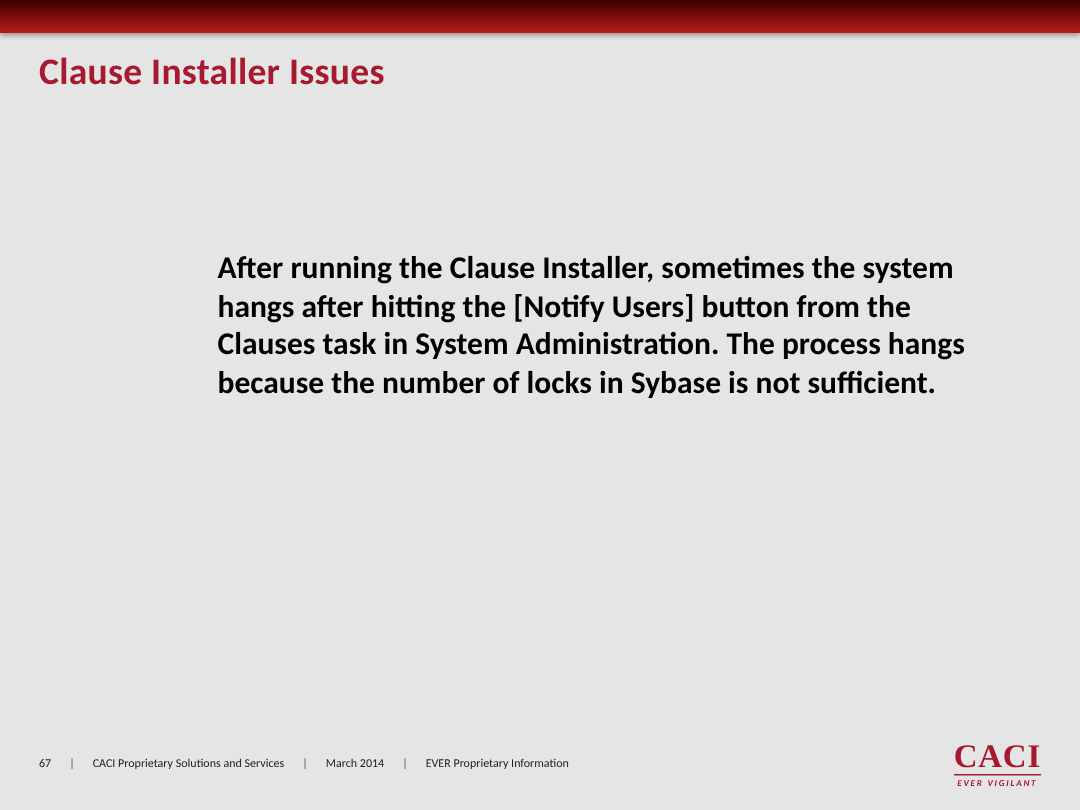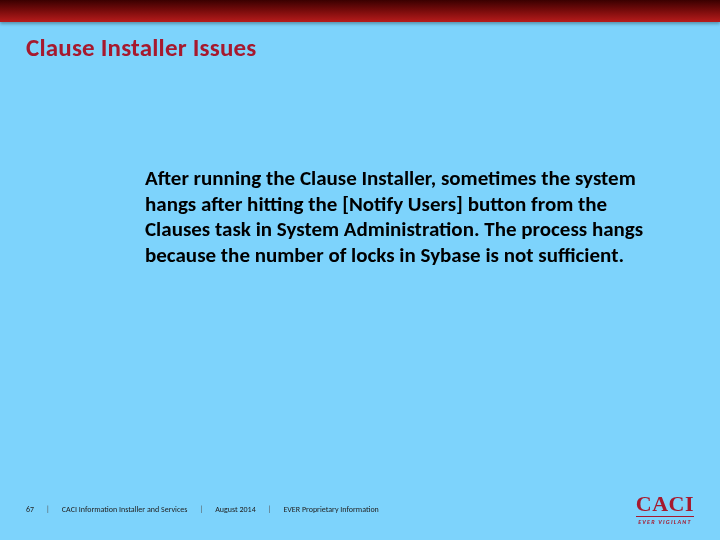--- a/index.html
+++ b/index.html
@@ -1,17 +1,17 @@
 <!DOCTYPE html>
 <html><head>
 <meta charset="utf-8">
 <style>
   * { margin: 0; padding: 0; box-sizing: border-box; }
   html, body { width: 720px; height: 540px; font-family: Calibri, "Segoe UI", Arial, sans-serif; background: #fff; overflow: hidden; }
-  .slide { position: relative; width: 720px; height: 540px; background: #7dd3fc; }
+  .slide { position: relative; width: 720px; height: 540px; background: #e5e5e5; }
   .top-bar { position: absolute; top: 0; left: 0; width: 720px; height: 22px; background: linear-gradient(to bottom, #3a0000 0%, #7a0c0c 50%, #b71c1c 100%); box-shadow: 0 2px 3px rgba(0,0,0,0.3); }
   .title { position: absolute; top: 32px; left: 26px; font-size: 25px; font-weight: 700; color: #a6192e; letter-spacing: 0.2px; }
   .body-text { position: absolute; top: 166px; left: 145px; width: 520px; font-size: 21px; line-height: 1.22; font-weight: 700; color: #000; }
   .footer { position: absolute; bottom: 16px; left: 26px; right: 26px; height: 30px; display: flex; align-items: center; justify-content: space-between; }
   .footer-left { display: flex; align-items: flex-start; gap: 12px; font-size: 8px; color: #222; }
   .footer-left .sep { color: #555; }
   .logo-wrap { display: flex; flex-direction: column; align-items: center; line-height: 1; }
   .logo-caci { font-family: Georgia, "Times New Roman", serif; font-weight: 700; font-size: 22px; letter-spacing: 0.5px; color: #a6192e; border-bottom: 1.5px solid #a6192e; padding-bottom: 1px; }
   .logo-tag { font-size: 6px; letter-spacing: 1.2px; color: #a6192e; margin-top: 2px; font-style: italic; font-weight: 600; }
 </style>
@@ -23,23 +23,23 @@
   <div class="top-bar"></div>
 
   <h1 class="title">Clause Installer Issues</h1>
 
   <p class="body-text">After running the Clause Installer, sometimes the system hangs after hitting the [Notify Users] button from the Clauses task in System Administration.  The process hangs because the number of locks in Sybase is not sufficient.</p>
 
   <div class="footer">
     <div class="footer-left">
       <span>67</span>
       <span class="sep">|</span>
-      <span>CACI Information Installer and Services</span>
+      <span>CACI Proprietary Solutions and Services</span>
       <span class="sep">|</span>
-      <span>August 2014</span>
+      <span>March 2014</span>
       <span class="sep">|</span>
       <span>EVER Proprietary Information</span>
     </div>
     <div class="logo-wrap">
       <div class="logo-caci">CACI</div>
       <div class="logo-tag">EVER VIGILANT</div>
     </div>
   </div>
 
 </div>

